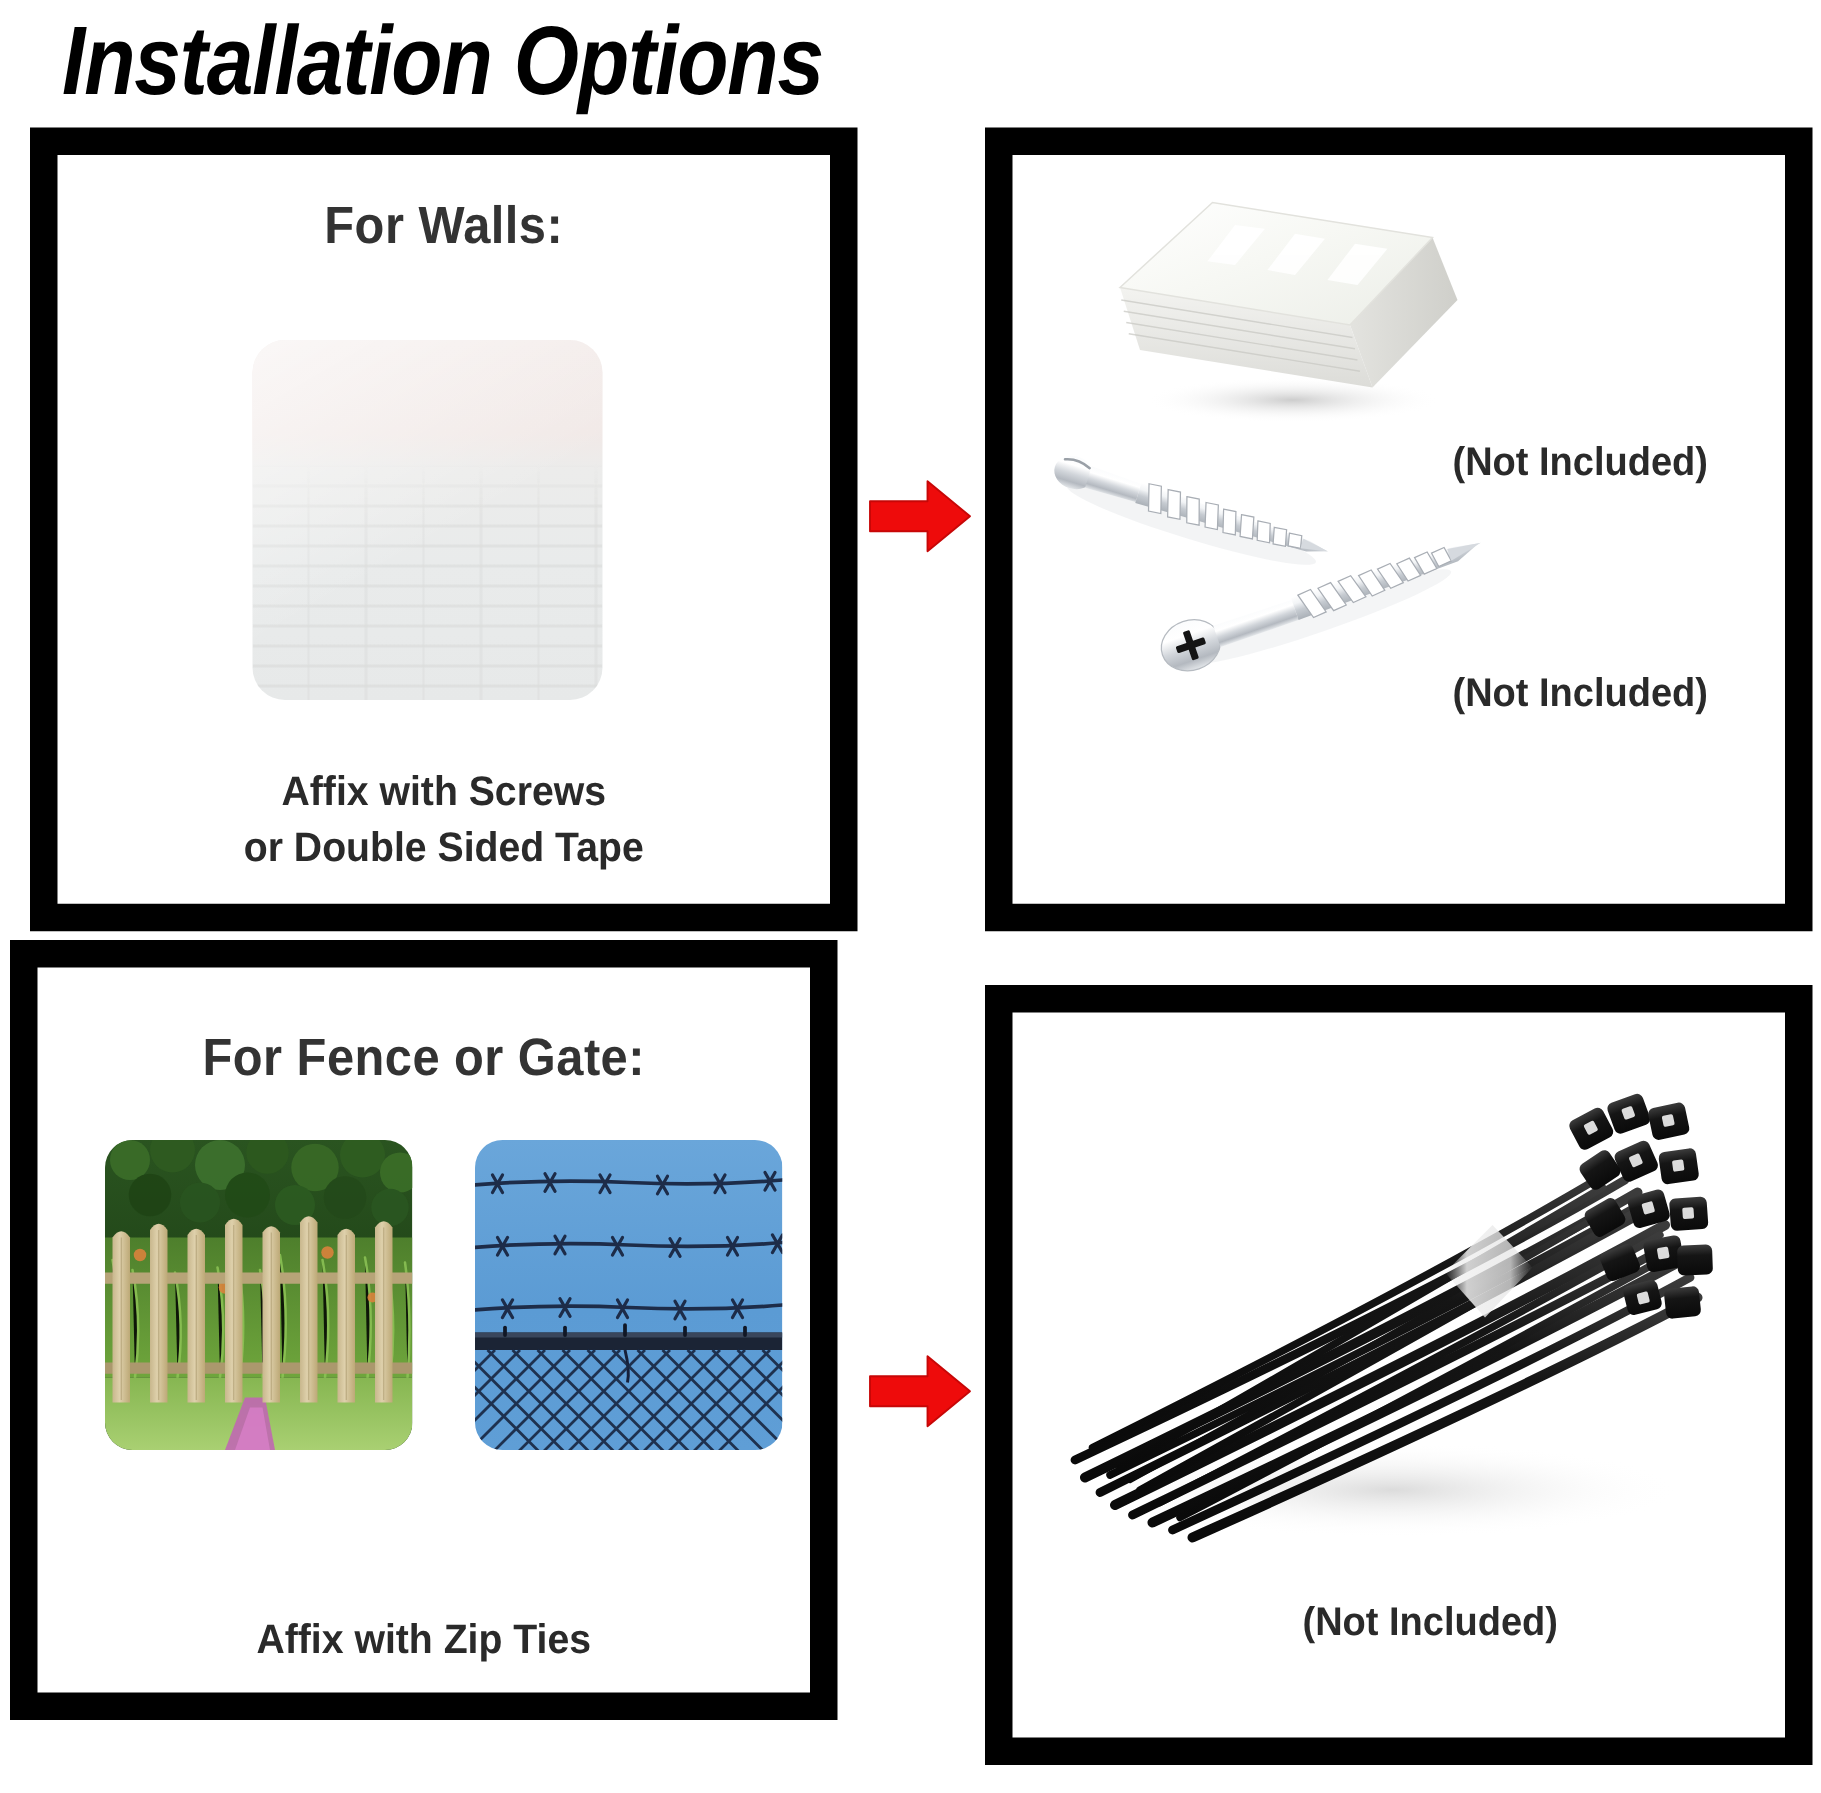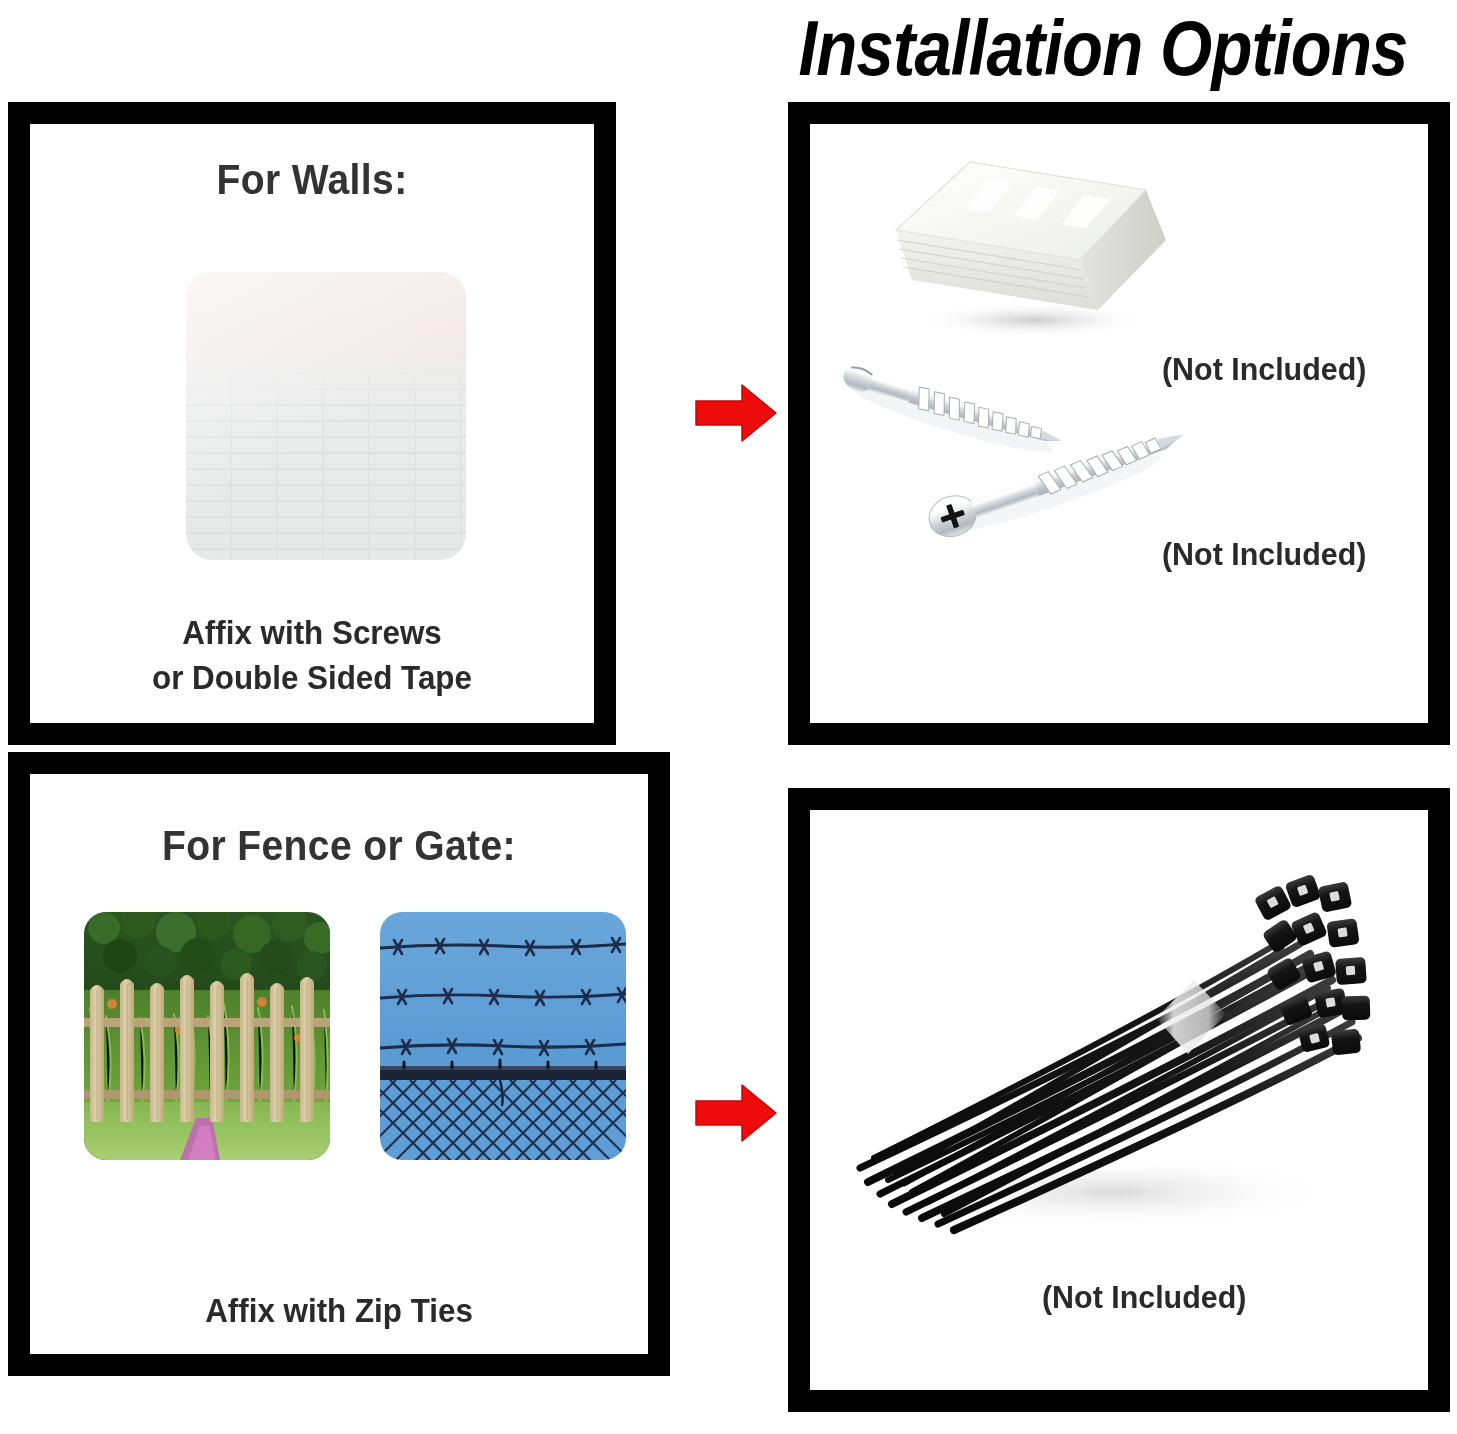--- a/index.html
+++ b/index.html
@@ -14,21 +14,21 @@
   }
 
   
   #title-bar {
     position: absolute;
     top: 0; left: 0;
     width: 1457px;
     height: 96px;
     display: flex;
     align-items: center;
-    justify-content: flex-end;
+    justify-content: flex-start;
   }
   #title-text {
     font-family: "Liberation Sans Narrow", "Liberation Sans", sans-serif;
     font-size: 78px;
     font-weight: 700;
     font-style: italic;
     color: #000000;
     letter-spacing: -1px;
     transform: scaleX(0.86);
     transform-origin: center center;
@@ -43,21 +43,21 @@
     padding: 22px;
   }
   .panel-inner {
     width: 100%;
     height: 100%;
     background: #ffffff;
     position: relative;
     overflow: hidden;
   }
 
-  #panel-walls      { left: 8px;   top: 102px;  width: 608px; height: 643px; text-decoration: underline; }
+  #panel-walls      { left: 24px;   top: 102px;  width: 662px; height: 643px; text-decoration: underline; }
   #panel-hardware   { left: 788px; top: 102px;  width: 662px; height: 643px; }
   #panel-fence      { left: 8px;   top: 752px;  width: 662px; height: 624px; }
   #panel-ziptie     { left: 788px; top: 788px;  width: 662px; height: 624px; }
 
   
   .panel-heading {
     position: absolute;
     left: 0; right: 0;
     text-align: center;
     font-family: "Liberation Sans Narrow", "Liberation Sans", sans-serif;

